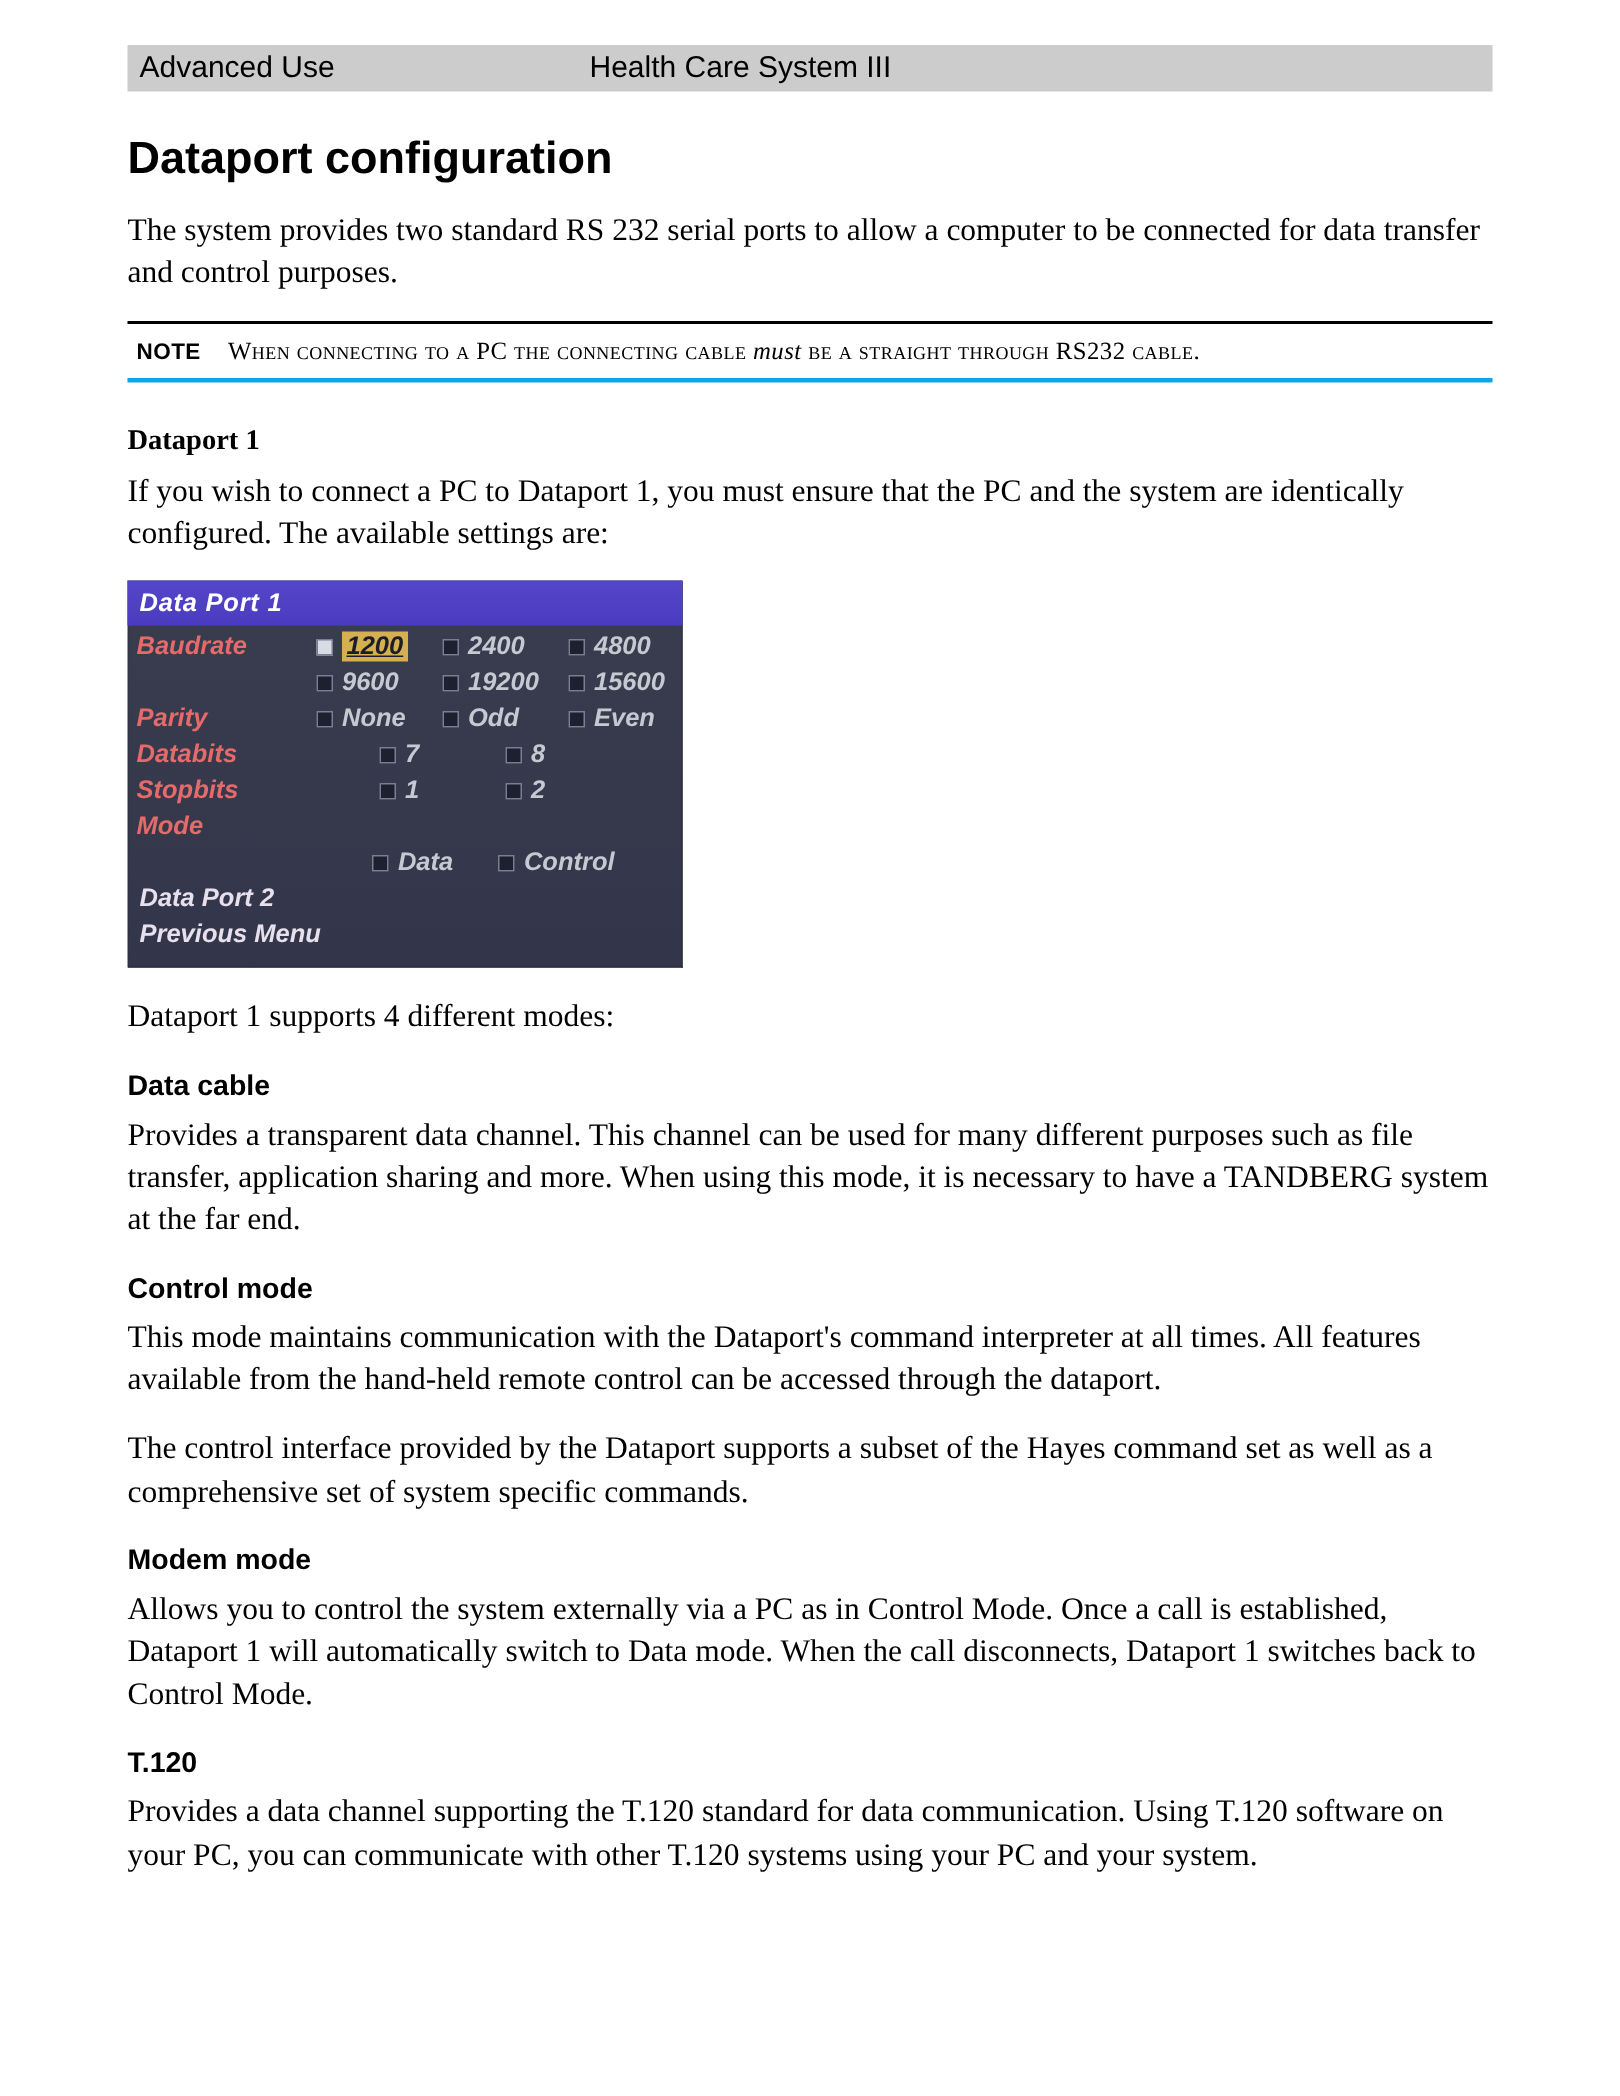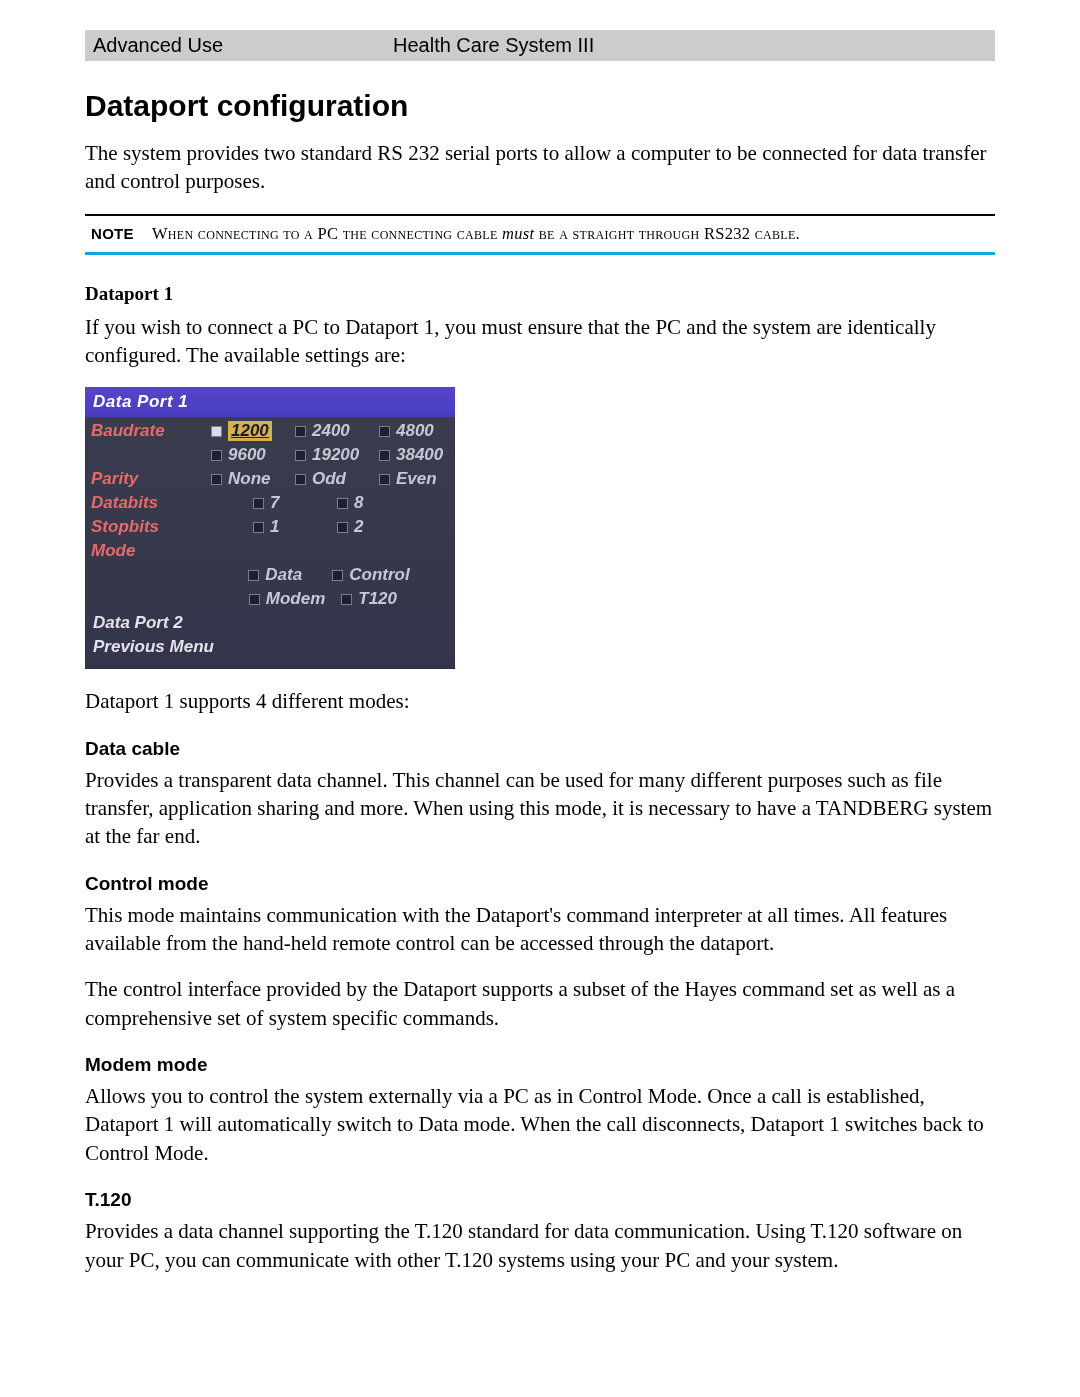--- a/index.html
+++ b/index.html
@@ -150,21 +150,21 @@
             <span class="opt">
               <span class="sq"></span>
               <span class="val">9600</span>
             </span>
             <span class="opt">
               <span class="sq"></span>
               <span class="val">19200</span>
             </span>
             <span class="opt">
               <span class="sq"></span>
-              <span class="val">38400</span>
+              <span class="val">15600</span>
             </span>
           </div>
         </div>
         <div class="row">
           <div class="lbl">Parity</div>
           <div class="opts">
             <span class="opt">
               <span class="sq"></span>
               <span class="val">None</span>
             </span>
@@ -211,33 +211,20 @@
         <div class="row">
           <div class="lbl"></div>
           <div class="opts">
             <span class="opt">
               <span class="sq"></span>
               <span class="val">Data</span>
             </span>
             <span class="opt">
               <span class="sq"></span>
               <span class="val">Control</span>
-            </span>
-          </div>
-        </div>
-        <div class="row">
-          <div class="lbl"></div>
-          <div class="opts">
-            <span class="opt">
-              <span class="sq"></span>
-              <span class="val">Modem</span>
-            </span>
-            <span class="opt">
-              <span class="sq"></span>
-              <span class="val">T120</span>
             </span>
           </div>
         </div>
         <div class="link-row">Data Port 2</div>
         <div class="link-row">Previous Menu</div>
       </div>
   </div>
 
   <p class="body">Dataport 1 supports 4 different modes:</p>
 

